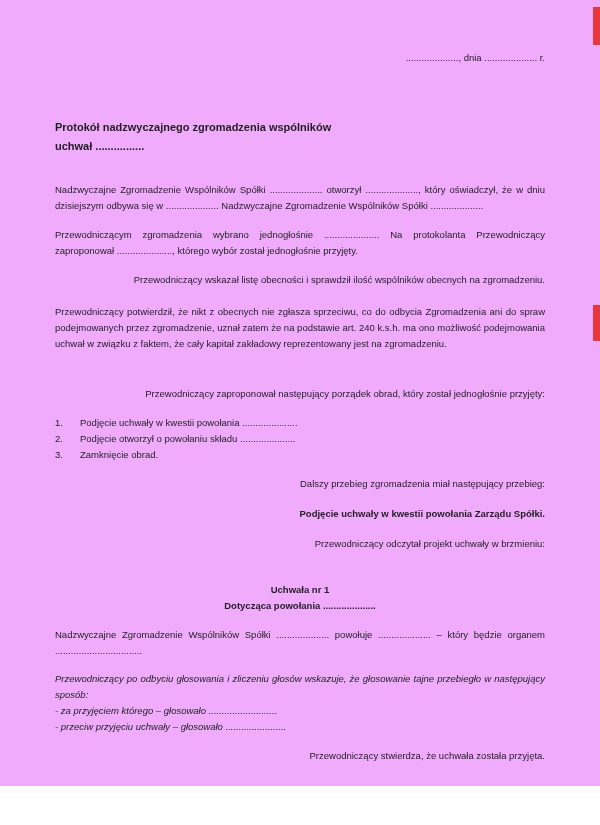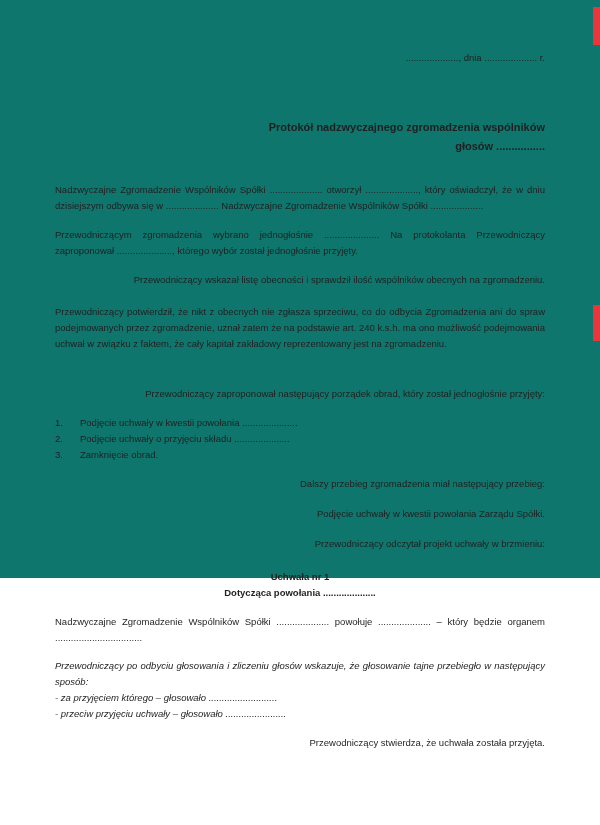--- a/index.html
+++ b/index.html
@@ -12,52 +12,52 @@
     height: 825px;
     position: relative;
     overflow: hidden;
     font-family: "Liberation Sans", sans-serif;
     color: #1f1f1f;
     -webkit-font-smoothing: antialiased;
   }
   .page {
     box-sizing: border-box;
     width: 600px;
-    height: 578px;
+    height: 786px;
     padding: 50px 55px 0 55px;
-    background: #0f766e;
+    background: #f0abfc;
   }
   .date-line {
     text-align: right;
     font-size: 9.5px;
     line-height: 16px;
   }
   .doc-title {
     margin-top: 52px;
-    text-align: right;
+    text-align: left;
     font-weight: bold;
     font-size: 11px;
     line-height: 19px;
   }
   .content {
     margin-top: 26px;
     font-size: 9.5px;
     line-height: 16px;
   }
   .para {
     margin: 0 0 13px 0;
     text-align: justify;
   }
   .para.align-left { text-align: right; }
   .mb12 { margin-bottom: 12px; }
   .mb14 { margin-bottom: 14px; }
   .mb16 { margin-bottom: 16px; }
-  .mb17 { margin-bottom: 17px; }
+  .mb17 { margin-bottom: 30px; }
   .mb19 { margin-bottom: 34px; }
-  .bold { font-weight: normal; }
+  .bold { font-weight: bold; }
   .agenda { margin: 0 0 13px 0; }
   .agenda-item { display: flex; }
   .agenda-num { width: 25px; flex: 0 0 25px; }
   .agenda-text { flex: 1; }
   .res-title {
     text-align: center;
     font-weight: bold;
     line-height: 16px;
     margin: 0 0 13px 0;
   }
@@ -73,21 +73,21 @@
 </style>
 </head>
 <body style="color: rgb(31, 31, 31); background: rgb(255, 255, 255);">
 
 <div class="page">
 
   <div class="date-line">...................., dnia .................... r.</div>
 
   <div class="doc-title">
     <div>Protokół nadzwyczajnego zgromadzenia wspólników</div>
-    <div>głosów ................</div>
+    <div>uchwał ................</div>
   </div>
 
   <div class="content">
 
     <p class="para">Nadzwyczajne Zgromadzenie Wspólników Spółki .................... otworzył ...................., który oświadczył, że w dniu dzisiejszym odbywa się w .................... Nadzwyczajne Zgromadzenie Wspólników Spółki ....................</p>
 
     <p class="para">Przewodniczącym zgromadzenia wybrano jednogłośnie ..................... Na protokolanta Przewodniczący zaproponował ....................., którego wybór został jednogłośnie przyjęty.</p>
 
     <p class="para align-left mb16">Przewodniczący wskazał listę obecności i sprawdził ilość wspólników obecnych na zgromadzeniu.</p>
 
@@ -95,21 +95,21 @@
 
     <p class="para align-left">Przewodniczący zaproponował następujący porządek obrad, który został jednogłośnie przyjęty:</p>
 
     <div class="agenda">
       <div class="agenda-item">
         <span class="agenda-num">1.</span>
         <span class="agenda-text">Podjęcie uchwały w kwestii powołania .....................</span>
       </div>
       <div class="agenda-item">
         <span class="agenda-num">2.</span>
-        <span class="agenda-text">Podjęcie uchwały o przyjęciu składu .....................</span>
+        <span class="agenda-text">Podjęcie otworzył o powołaniu składu .....................</span>
       </div>
       <div class="agenda-item">
         <span class="agenda-num">3.</span>
         <span class="agenda-text">Zamknięcie obrad.</span>
       </div>
     </div>
 
     <p class="para align-left mb14">Dalszy przebieg zgromadzenia miał następujący przebieg:</p>
 
     <p class="para align-left bold mb14">Podjęcie uchwały w kwestii powołania Zarządu Spółki.</p>

